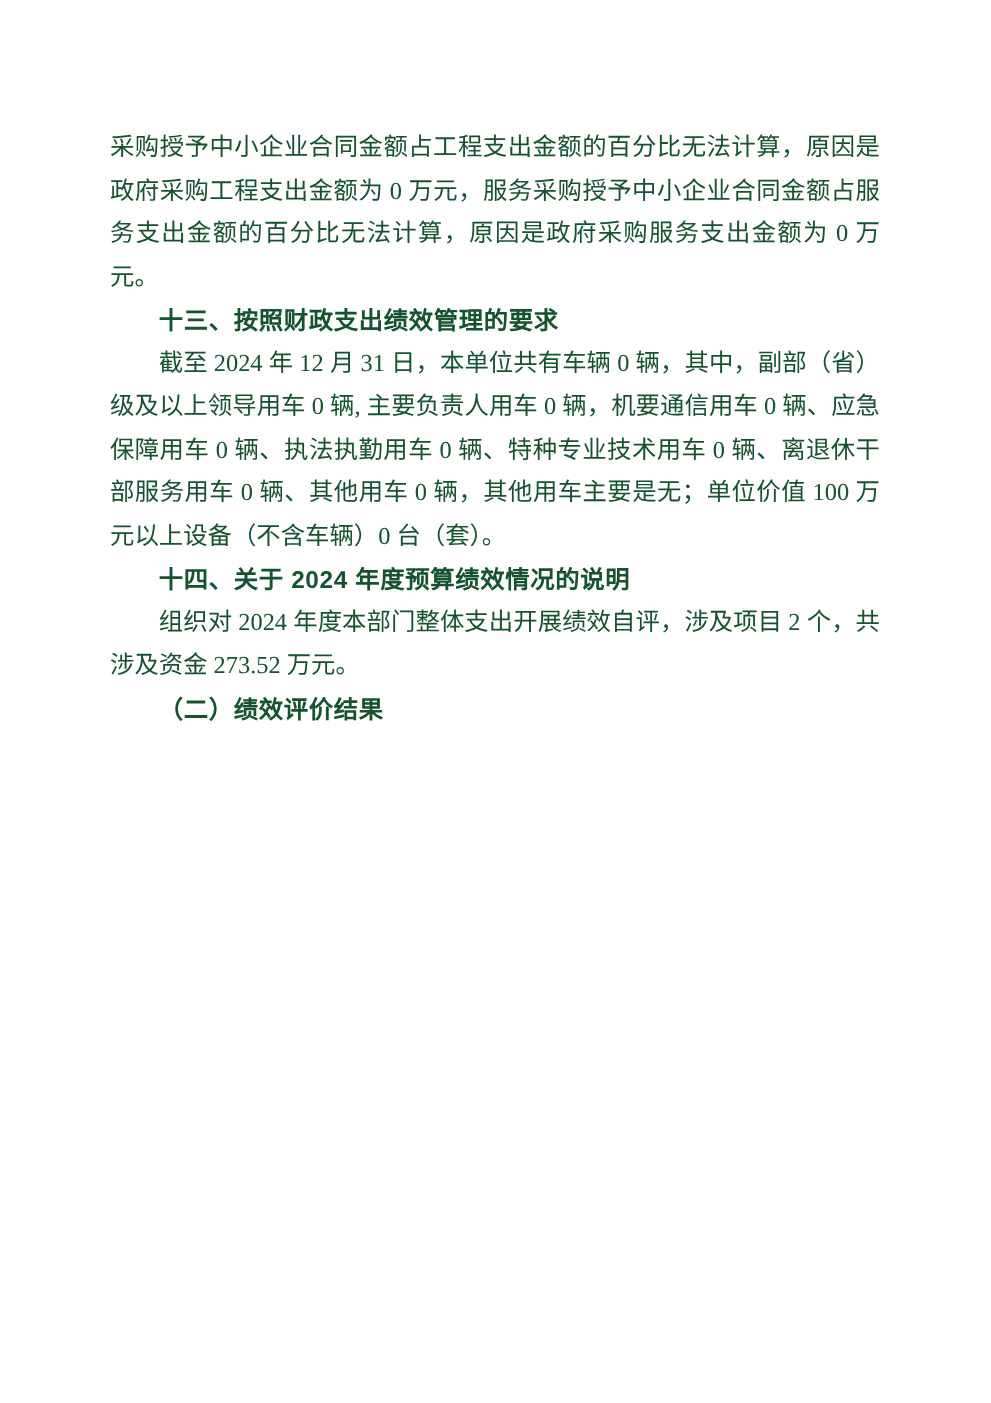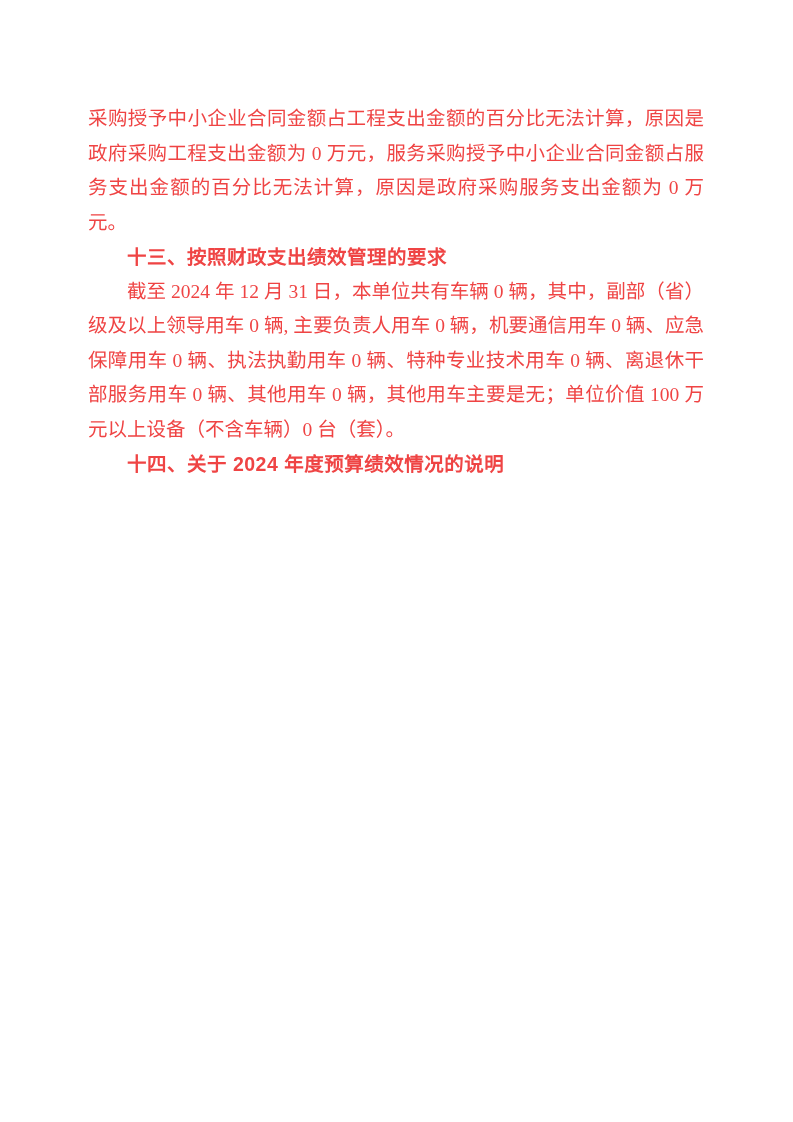--- a/index.html
+++ b/index.html
@@ -16,21 +16,21 @@
     background: #ffffff;
     box-sizing: border-box;
     padding: 102px 89px 40px 88px;
     overflow: hidden;
   }
   .page p {
     margin: 0;
     padding: 0;
     font-size: 19.5px;
     line-height: 34.5px;
-    color: #ef4444;
+    color: #14532d;
     text-align: justify;
     text-justify: inter-ideograph;
   }
   .body-para {
     font-family: "Liberation Serif", "DejaVu Serif", serif;
     text-indent: 2em;
   }
   .body-para.no-indent {
     text-indent: 0;
   }
@@ -48,17 +48,19 @@
 <div class="page">
   <p class="body-para no-indent">采购授予中小企业合同金额占工程支出金额的百分比无法计算，原因是政府采购工程支出金额为 0 万元，服务采购授予中小企业合同金额占服务支出金额的百分比无法计算，原因是政府采购服务支出金额为 0 万元。</p>
 
   <p class="heading-para">十三、按照财政支出绩效管理的要求</p>
 
   <p class="body-para">截至 2024 年 12 月 31 日，本单位共有车辆 0 辆，其中，副部（省）级及以上领导用车 0 辆, 主要负责人用车 0 辆，机要通信用车 0 辆、应急保障用车 0 辆、执法执勤用车 0 辆、特种专业技术用车 0 辆、离退休干部服务用车 0 辆、其他用车 0 辆，其他用车主要是无；单位价值 100 万元以上设备（不含车辆）0 台（套）。</p>
 
   <p class="heading-para">十四、关于 2024 年度预算绩效情况的说明</p>
 
 
+  <p class="body-para">组织对 2024 年度本部门整体支出开展绩效自评，涉及项目 2 个，共涉及资金 273.52 万元。</p>
 
+  <p class="heading-para">（二）绩效评价结果</p>
 
 
 
 </div>
 
 </body></html>

